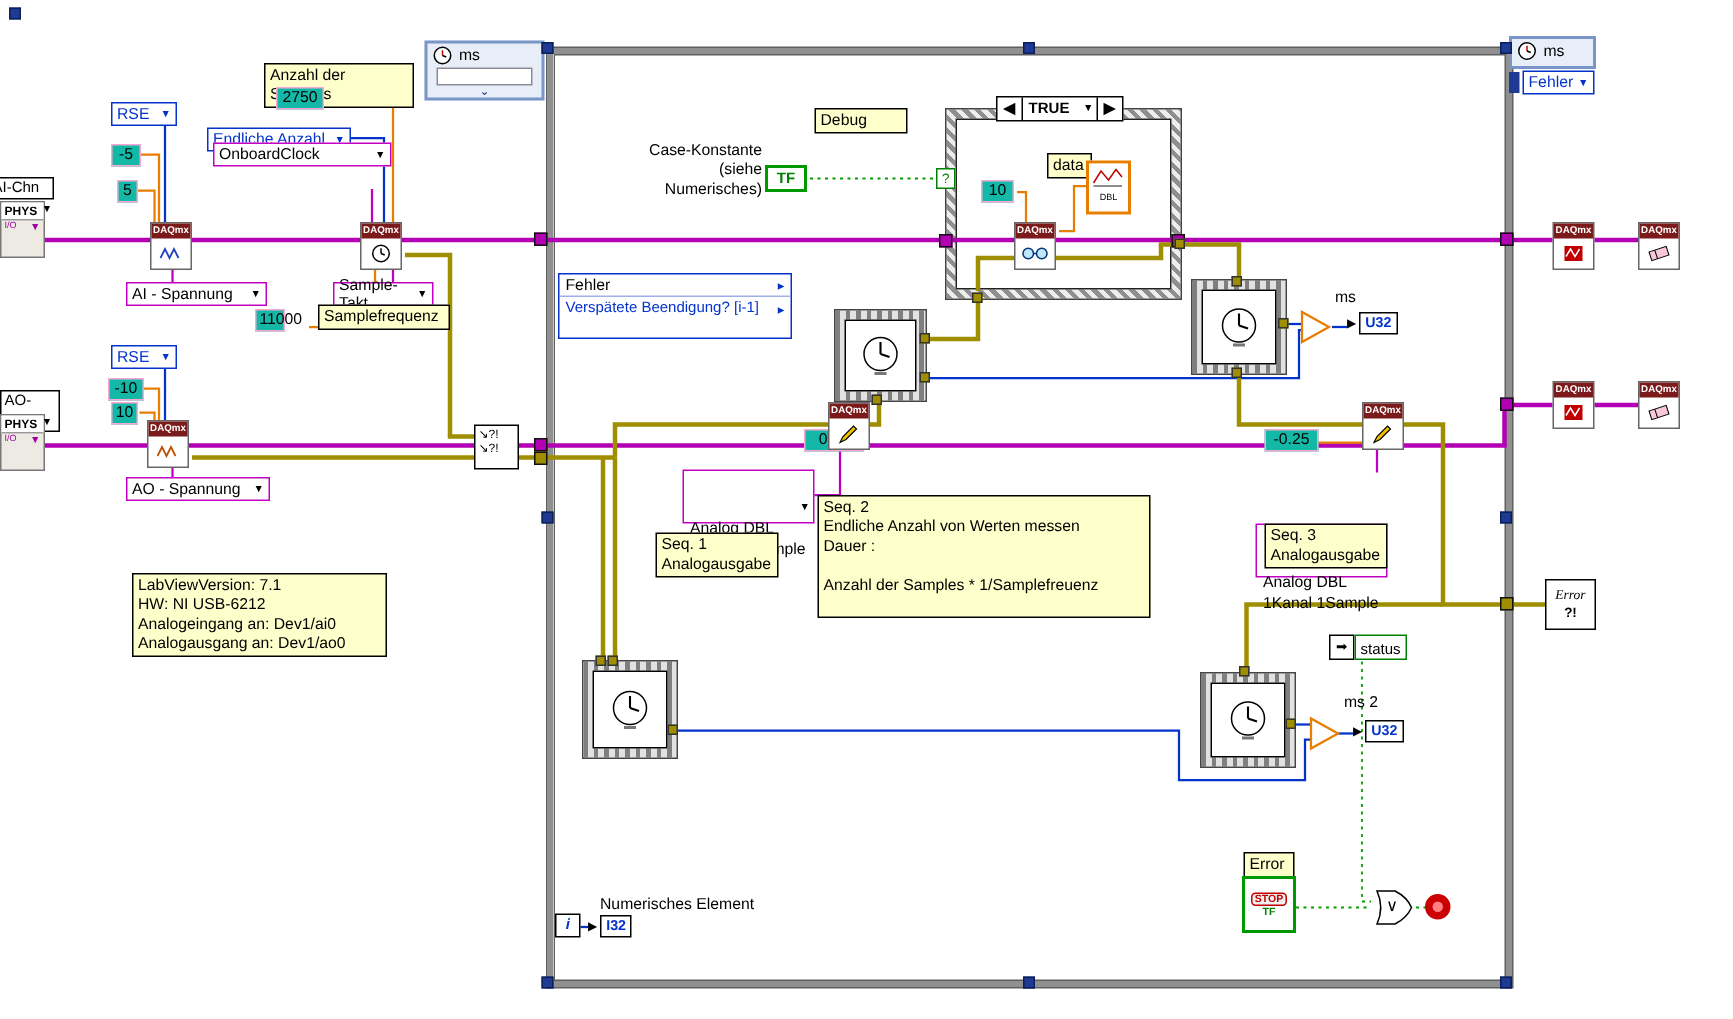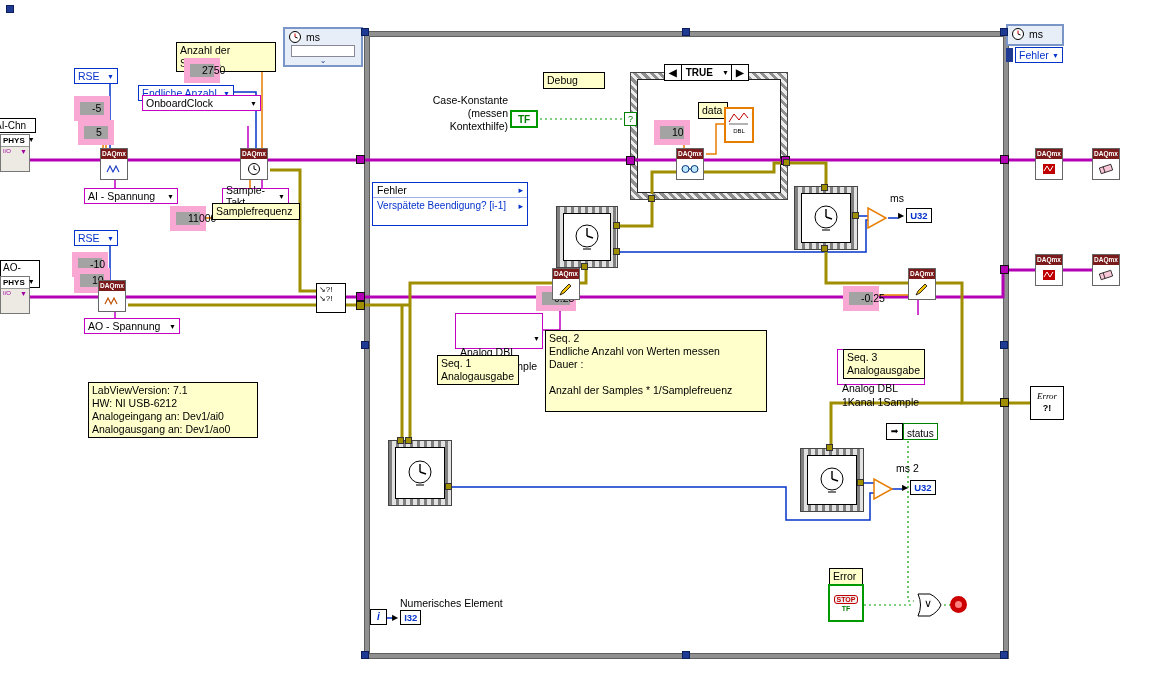--- a/index.html
+++ b/index.html
@@ -3,21 +3,21 @@
 <meta charset="utf-8">
 <style>
   html,body{margin:0;padding:0}
   body{position:relative;width:1155px;height:679px;background:#fff;
        font-family:"Liberation Sans",sans-serif;font-size:11px;color:#000;overflow:hidden}
   .abs{position:absolute;box-sizing:border-box}
   svg.layer{position:absolute;left:0;top:0;pointer-events:none}
   .lblW{background:#fff;border:1px solid #000;padding:0 2px;font-size:10px;line-height:13px}
   .note{background:#FFFFCC;border:1px solid #000;padding:1px 3px;font-size:10.5px;line-height:13px}
   .pre{white-space:pre-line}
-  .constO{background:#a3a3a3;border:6px solid #f9a8d4;padding:0 12px;font-size:10.5px;text-align:center;line-height:13px}
+  .constO{background:#14b8a6;border:1px solid #f9a8d4;padding:0 2px;font-size:10.5px;text-align:center;line-height:13px}
   .ring{background:#fff;display:flex;align-items:center;justify-content:space-between;padding:0 3px;font-size:10.5px}
   .ringB{border:1px solid #0433CC;color:#0433CC}
   .ringM{border:1px solid #C400C4;color:#000}
   .ring2{background:#fff;border:1px solid #C400C4;color:#000;font-size:10.5px;padding:17px 4px;line-height:14px;position:relative}
   .dd{font-size:7px;margin-left:3px}
   .daq{background:#fff;border:1px solid #666}
   .daqband{height:10px;background:#7A1A1A;color:#fff;font-size:6.5px;line-height:10px;text-align:center;font-weight:bold}
   .daqbody{height:19px;display:flex;align-items:center;justify-content:center}
   .frame{background:repeating-linear-gradient(90deg,#7F7F7F 0 3px,#E2E2E2 3px 7px);border:1px solid #444}
   .frame-in{position:absolute;left:6px;top:6px;right:6px;bottom:6px;background:#fff;border:1px solid #000;
@@ -229,21 +229,21 @@
   </div>
 </div>
 <div class="abs" style="left:1006px;top:48px;width:7px;height:14px;background:#1F3A93"></div>
 <div class="abs ring ringB" style="left:1015px;top:47px;width:48px;height:16px">
   <span>Fehler</span>
     <span class="dd">▼</span>
 </div>
 
 <div class="abs note" style="left:543px;top:72px;width:62px">Debug</div>
 <div class="abs plain pre" style="left:412px;top:94px;width:96px;text-align:right">Case-Konstante
-(messen Kontexthilfe)</div>
+(siehe Numerisches)</div>
 <div class="abs tf" style="left:510px;top:110px;width:28px;height:18px">
     <span>TF</span>
   </div>
 
 <div class="abs" style="left:372px;top:182px;width:156px;height:44px;background:#fff;border:1px solid #0433CC">
   <div style="display:flex;justify-content:space-between;align-items:center;padding:1px 4px;border-bottom:1px solid #9FB0E8">
     <span style="font-size:10.5px;color:#000">Fehler</span>
     <span style="color:#0433CC;font-size:9px">▸</span>
   </div>
   <div style="display:flex;justify-content:space-between;align-items:center;padding:2px 4px">

